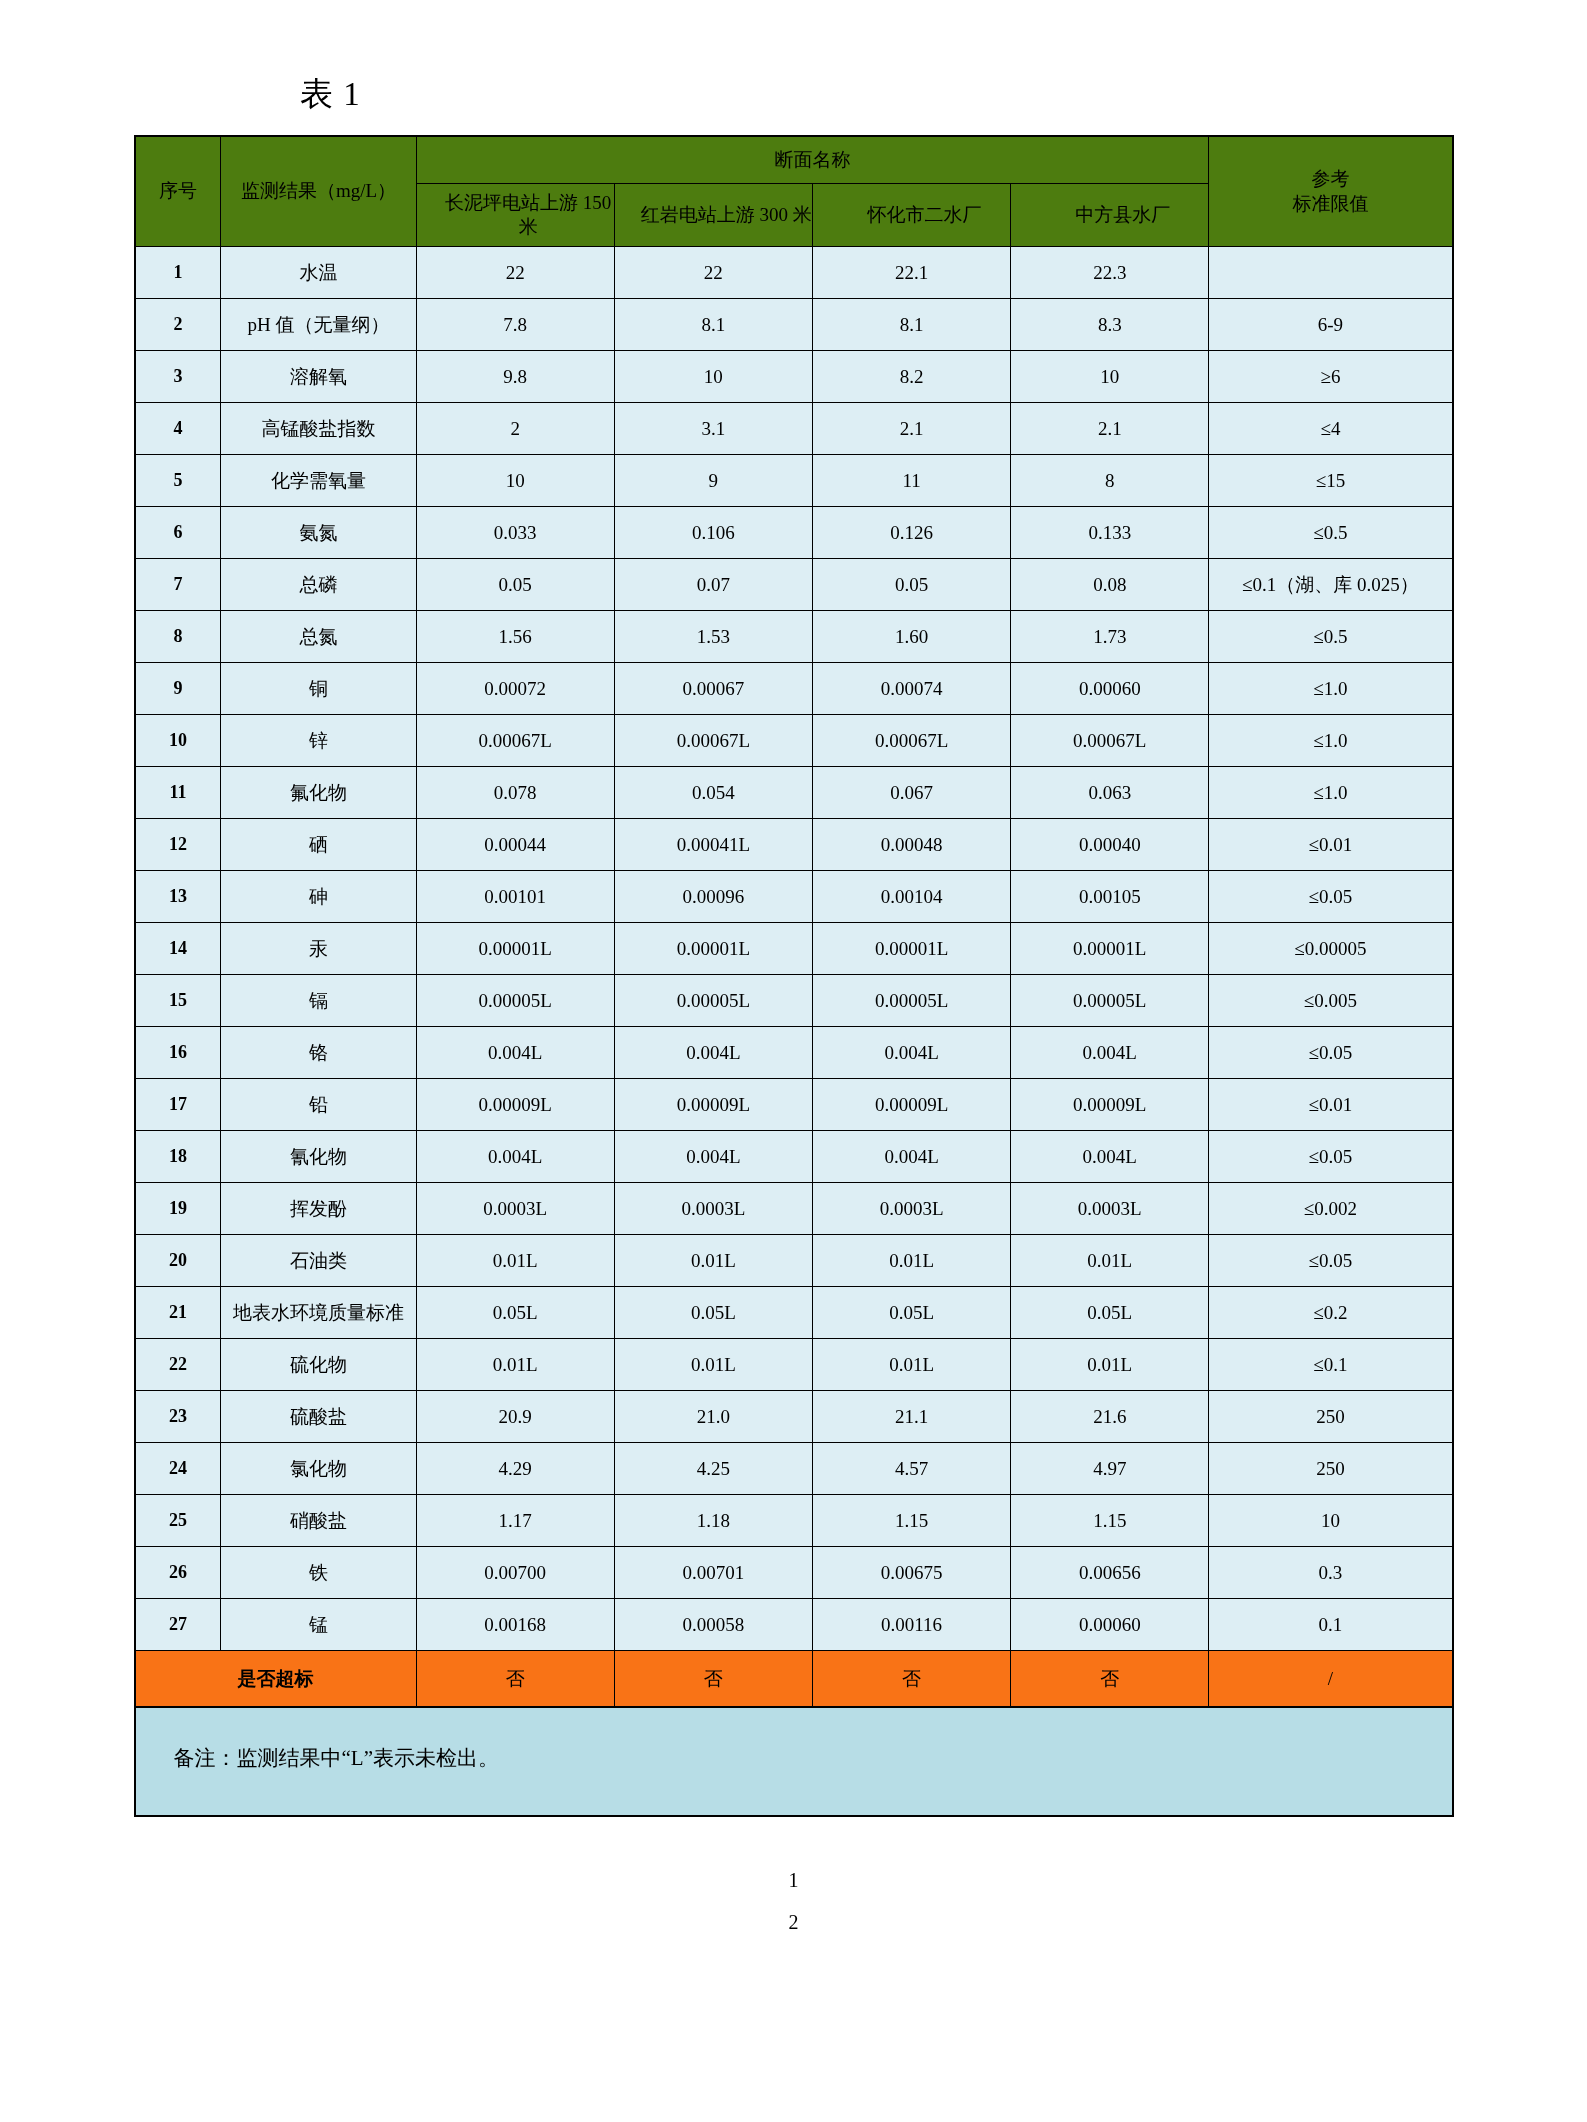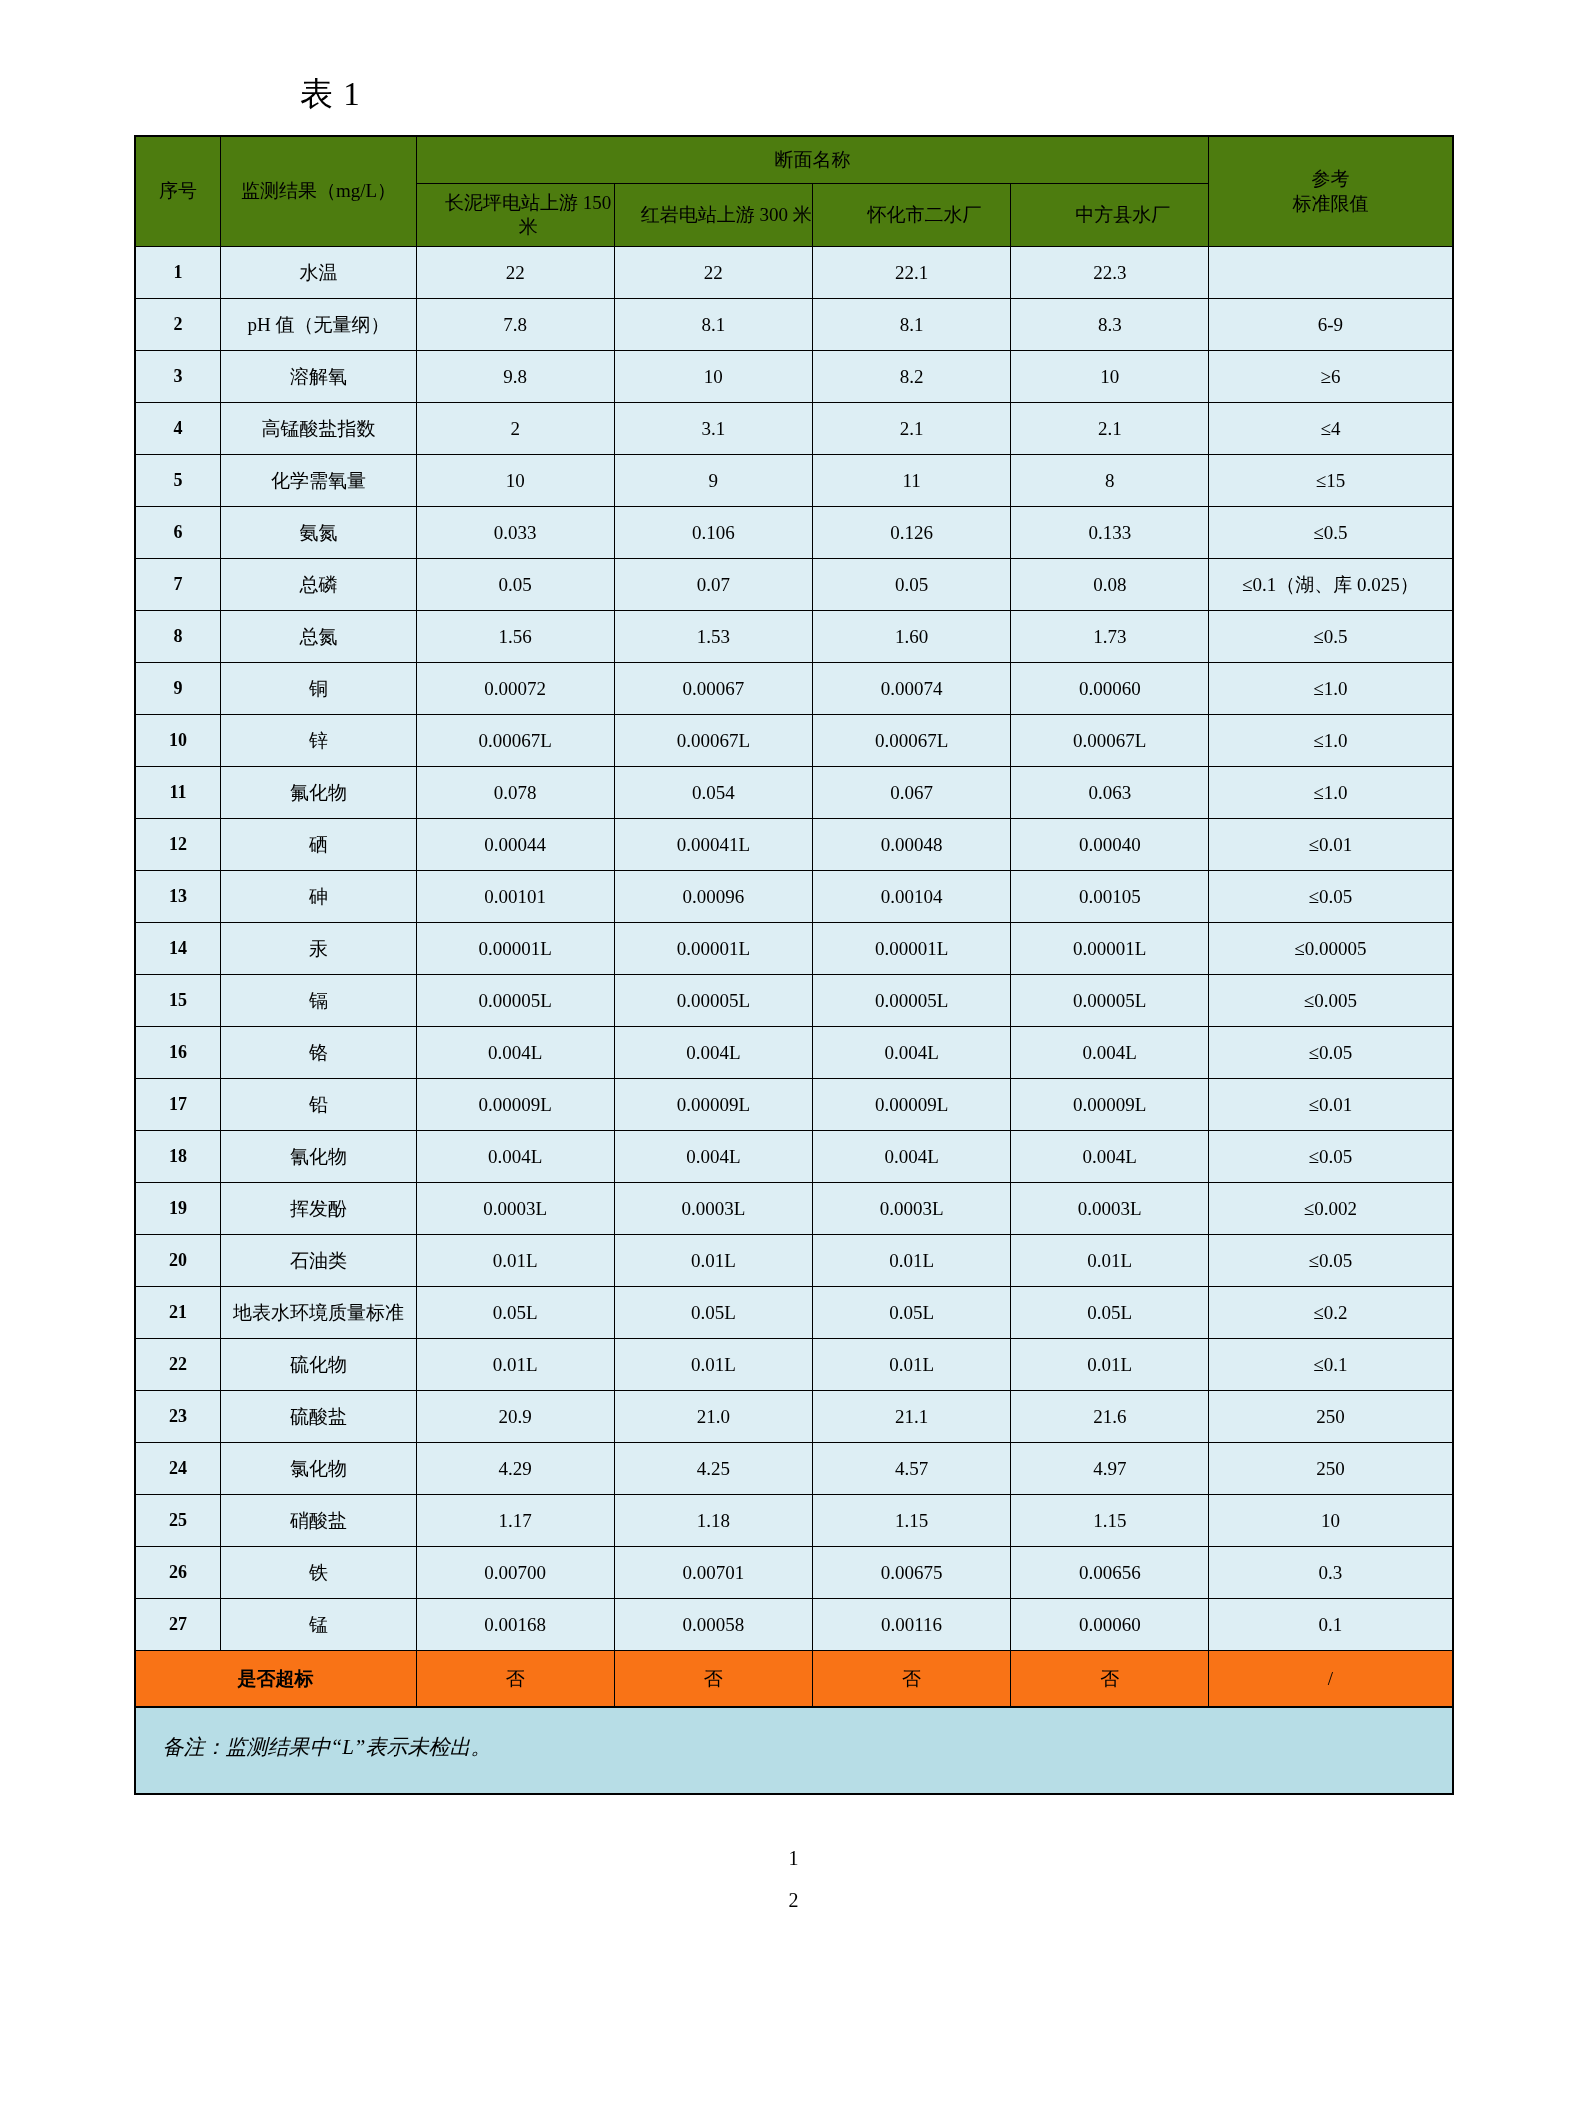--- a/index.html
+++ b/index.html
@@ -118,21 +118,21 @@
     margin: 0 auto;
     background: #b7dde6;
     border-left: 2px solid #000;
     border-right: 2px solid #000;
     border-bottom: 2px solid #000;
     box-sizing: border-box;
     padding: 14px 22px 20px 22px;
     font-size: 21px;
     line-height: 1.95;
   }
-  .notes p { margin: 5px; font-style: italic; }
+  .notes p { margin: 16px; }
 
   
   .pagenums {
     width: 1320px;
     margin: 0 auto;
     text-align: center;
     padding-top: 42px;
     font-size: 20px;
     line-height: 2.1;
   }

